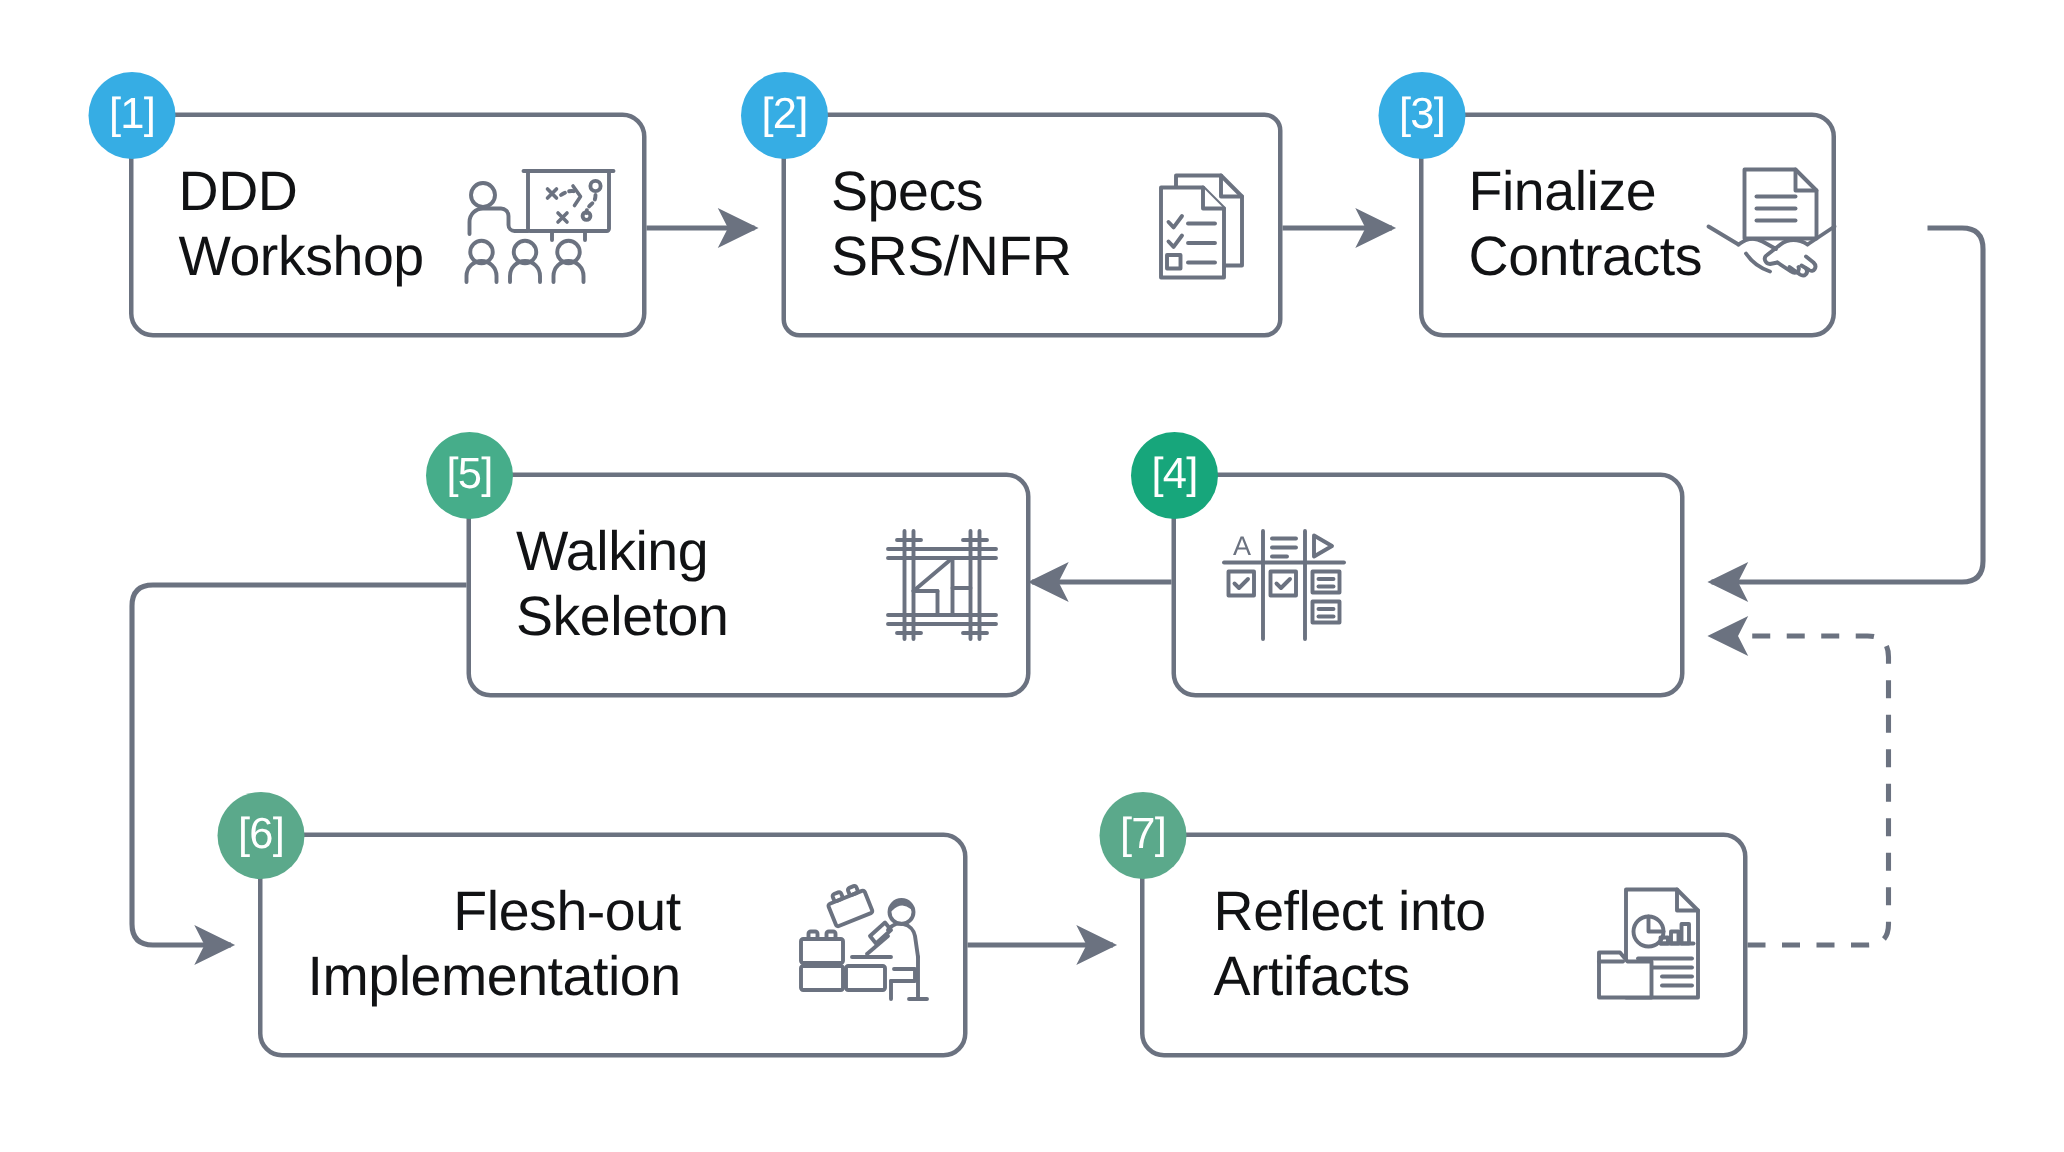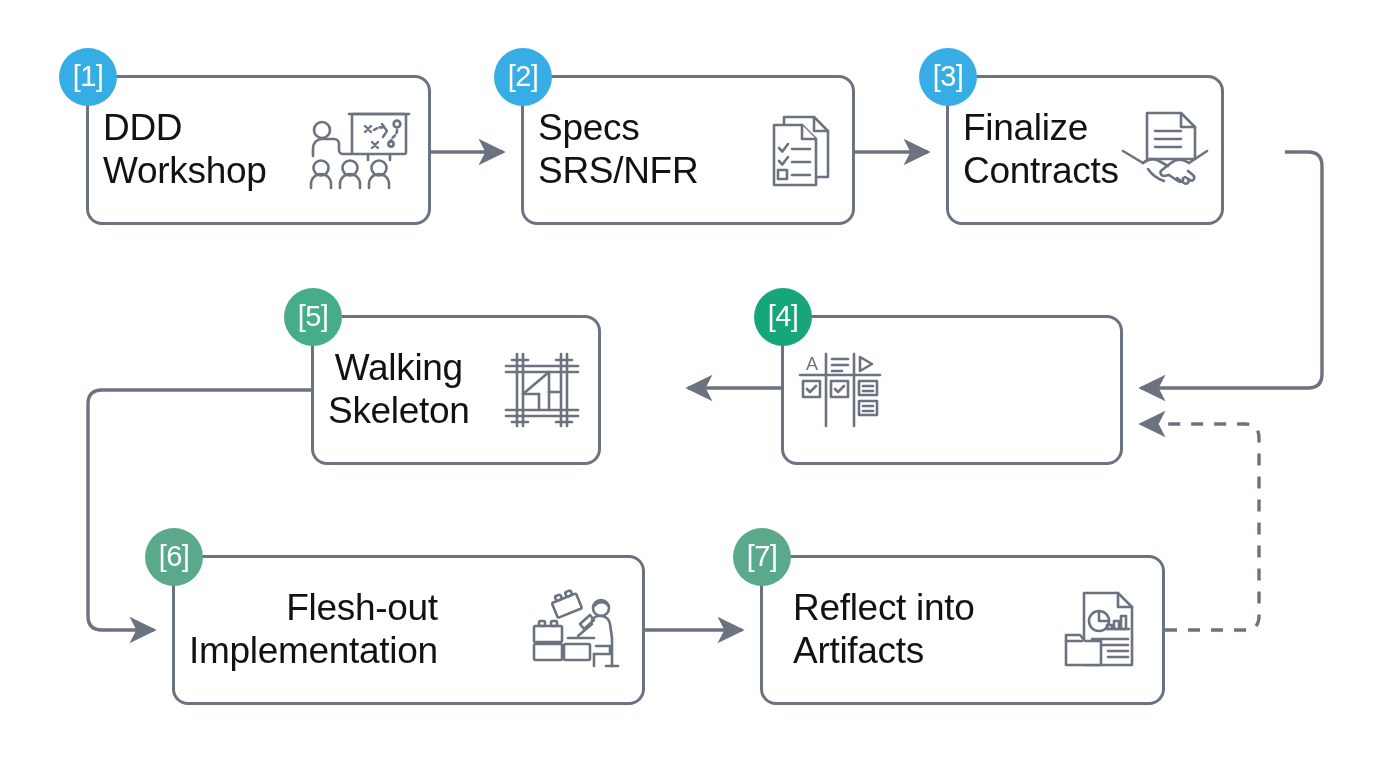--- a/index.html
+++ b/index.html
@@ -7,21 +7,21 @@
        font-family:"Liberation Sans","DejaVu Sans",sans-serif;}
   #stage{position:relative;width:1376px;height:768px;background:#fff;}
 
   svg.layer{position:absolute;left:0;top:0;width:1376px;height:768px;}
   svg.connectors{z-index:1;}
 
   .node{position:absolute;box-sizing:border-box;background:#ffffff;
         border:3px solid #6b7280;border-radius:16px;z-index:2;
         display:flex;align-items:center;}
   .node-inner{display:flex;align-items:center;justify-content:space-between;
-              width:100%;height:100%;padding:0 16px 0 14px;box-sizing:border-box;}
+              width:100%;height:100%;padding:0 16px 0 30px;box-sizing:border-box;}
   .node-label{color:#111214;font-weight:400;line-height:1.16;
               white-space:pre-line;letter-spacing:-0.3px;}
   .node-icon{flex:0 0 auto;display:flex;align-items:center;justify-content:center;}
   .node-icon svg{display:block;}
 
   .badge{position:absolute;border-radius:50%;z-index:3;
          display:flex;align-items:center;justify-content:center;
          color:#ffffff;font-size:29px;font-weight:400;letter-spacing:-0.5px;
          line-height:1;}
   .badge span{transform:translateY(-1px);}
@@ -84,21 +84,21 @@
           <circle cx="71" cy="60" r="7.5"></circle>
           <path d="M61 80 v-4 a10 10 0 0 1 20 0 v4"></path>
         </svg>
       </div>
     </div>
   </div>
   <div class="badge" style="left:59px;top:48px;width:58px;height:58px;background:#36ade4;">
     <span>[1]</span>
   </div>
 
-  <div class="node" style="left:521px;top:75px;width:334px;height:150px;">
+  <div class="node" style="left:521px;top:75px;width:334px;height:150px;border-radius:12px;">
     <div class="node-inner">
       <div class="node-label" style="font-size:37px;">Specs
 SRS/NFR</div>
       <div class="node-icon">
         <svg width="72" height="84" viewBox="0 0 72 84" fill="none" stroke="#6b7280" stroke-width="2.6" stroke-linecap="round" stroke-linejoin="round">
           <path d="M20 9 h30 l14 14 v46 h-44 z"></path>
           <path d="M50 9 v14 h14"></path>
           <path d="M10 17 h28 l14 14 v46 h-42 z" fill="#fff"></path>
           <path d="M38 17 v14 h14" fill="#fff"></path>
           <path d="M15 40 l3.4 3.6 L24 36"></path>
@@ -165,21 +165,21 @@
           <path d="M65 58 h10"></path>
             <path d="M65 63 h10"></path>
         </svg>
       </div>
     </div>
   </div>
   <div class="badge" style="left:754px;top:288px;width:58px;height:58px;background:#17a67b;">
     <span>[4]</span>
   </div>
 
-  <div class="node" style="left:311px;top:315px;width:290px;height:150px;text-align:center;">
+  <div class="node" style="left:311px;top:315px;width:376px;height:150px;">
     <div class="node-inner">
       <div class="node-label" style="font-size:37px;">Walking
 Skeleton</div>
       <div class="node-icon">
         <svg width="80" height="84" viewBox="0 0 80 84" fill="none" stroke="#6b7280" stroke-width="2.6" stroke-linecap="round" stroke-linejoin="round">
           <path d="M4 18 h72"></path>
             <path d="M4 24 h72"></path>
           <path d="M4 62 h72"></path>
             <path d="M4 68 h72"></path>
           <path d="M15 6 v72"></path>

